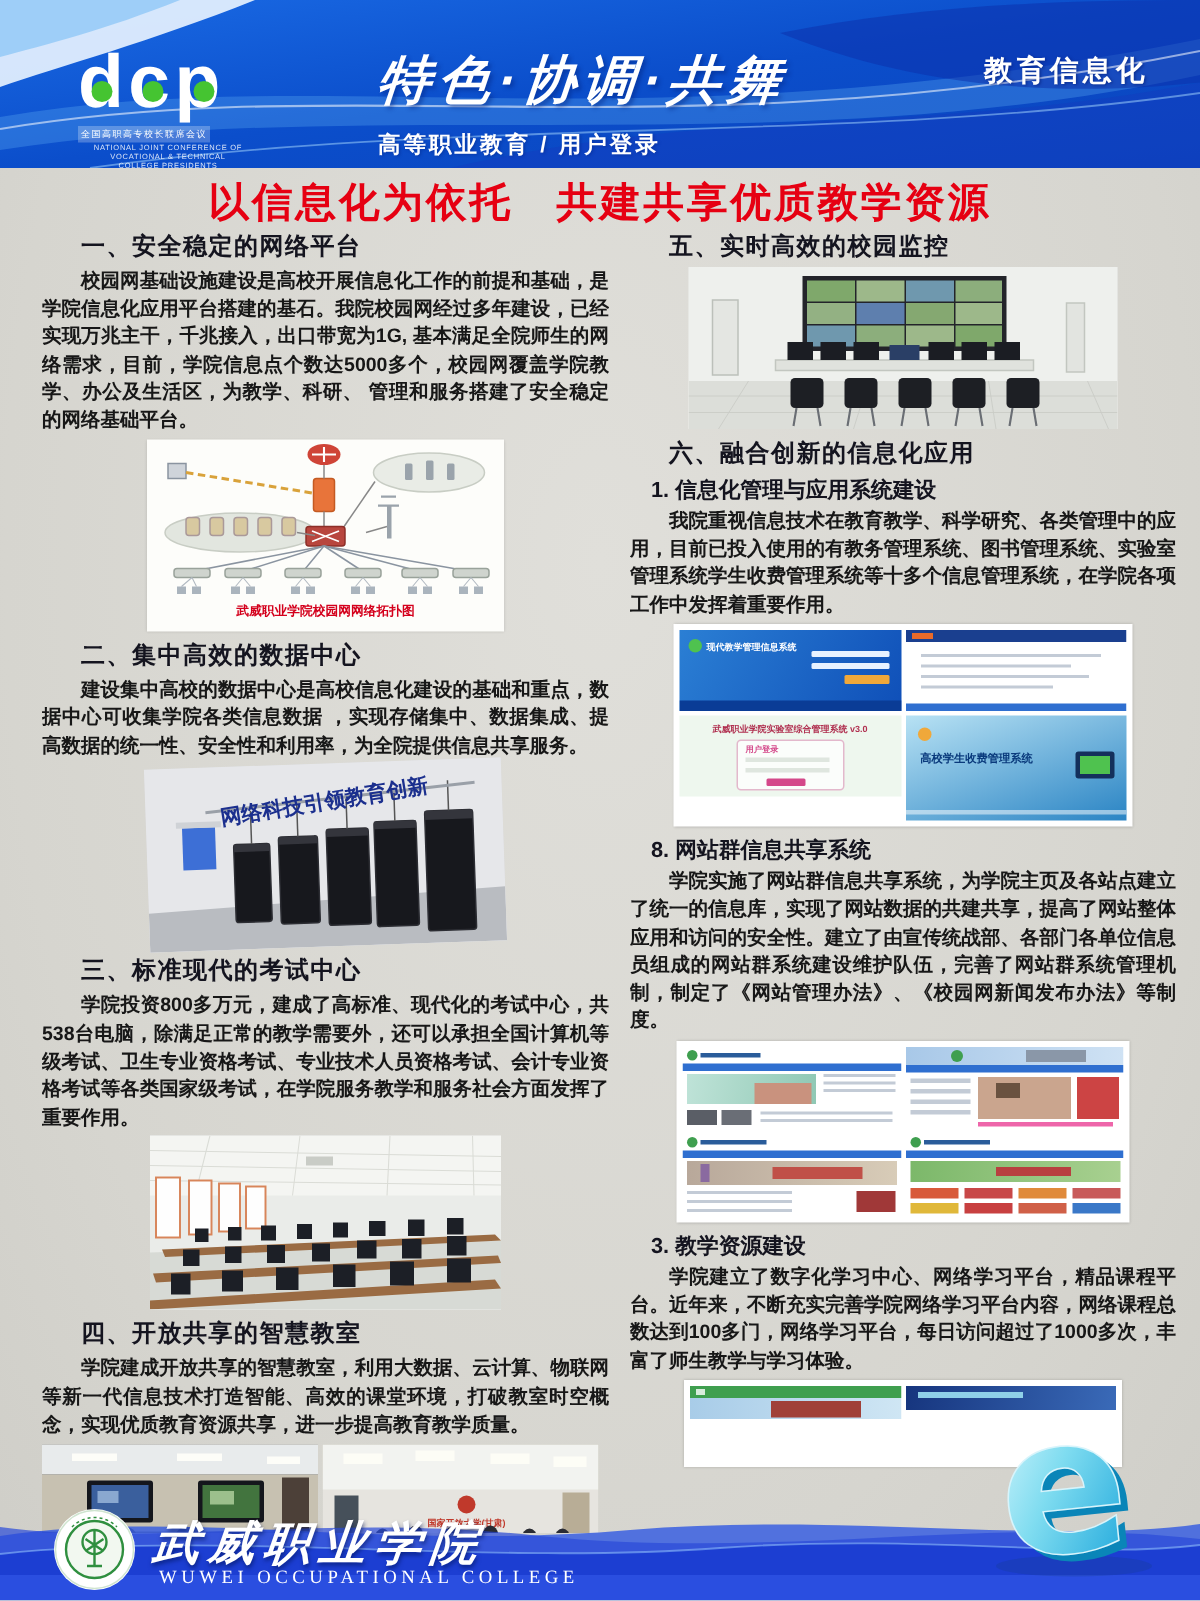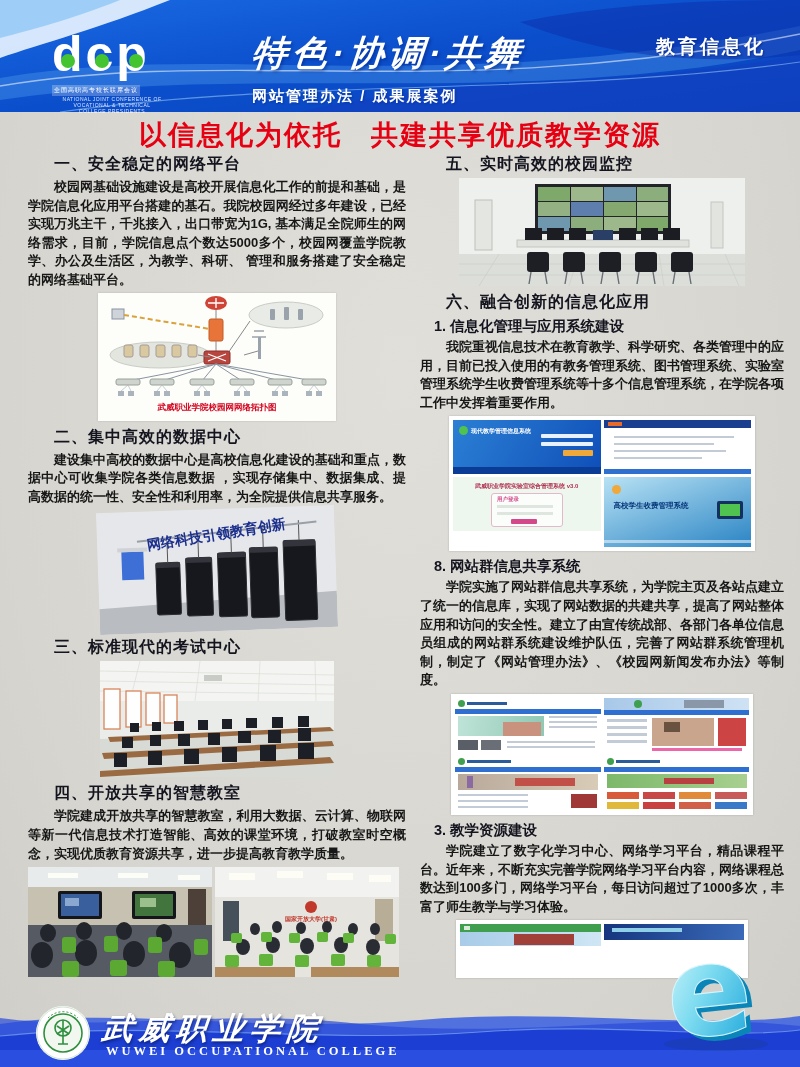--- a/index.html
+++ b/index.html
@@ -32,21 +32,21 @@
   .body-p{font-size:13px;line-height:18.6px;color:#171717;font-weight:600;text-align:justify;text-indent:2em;margin-bottom:3px}
   
   .ph{display:block;margin:3px auto 6px;position:relative;overflow:hidden}
   .shots{display:grid;grid-template-columns:1fr 1fr;gap:3px;background:#fff;padding:4px;margin:4px auto 6px;box-shadow:0 0 2px rgba(0,0,0,.2)}
   .cell{position:relative;overflow:hidden}
   .pair{display:flex;gap:3px;margin-top:4px}
   
   .footer-svg{position:absolute;left:0;top:998px;width:800px;height:69px}
   .badge{position:absolute;left:34px;top:1004px;width:58px;height:58px;z-index:6}
   .college-cn{position:absolute;left:102px;top:1008px;color:#fff;font-size:31px;font-weight:900;font-style:italic;letter-spacing:6px;transform:skewX(-6deg);text-shadow:1px 2px 3px rgba(0,20,90,.6);z-index:6;white-space:nowrap}
-  .college-en{position:absolute;left:106px;top:1044px;color:#fff;font-family:"Liberation Serif","DejaVu Serif",serif;font-size:12.5px;font-weight:bold;letter-spacing:3px;z-index:6;white-space:nowrap}
+  .college-en{position:absolute;left:106px;top:1044px;color:#fff;font-family:"Liberation Serif","DejaVu Serif",serif;font-size:12.5px;font-weight:normal;letter-spacing:3px;z-index:6;white-space:nowrap}
   .elogo{position:absolute;left:656px;top:928px;width:126px;height:128px;z-index:7}
 </style>
 </head>
 <body>
 
 <div class="page">
 
   <div class="header">
     <svg width="800" height="112" viewBox="0 0 800 112">
       <defs>
@@ -73,21 +73,21 @@
       </div>
       <div class="org-cn">全国高职高专校长联席会议</div>
       <div class="org-en">
         <div>NATIONAL JOINT CONFERENCE OF</div>
         <div>VOCATIONAL &amp; TECHNICAL</div>
         <div>COLLEGE PRESIDENTS</div>
       </div>
     </div>
     <div class="hdr-mid">
       <div class="slogan">特色·协调·共舞</div>
-      <div class="subtitle">网站管理办法 / 成果展案例</div>
+      <div class="subtitle">高等职业教育 / 用户登录</div>
     </div>
     <div class="category">教育信息化</div>
   </div>
 
   <div class="main-title">以信息化为依托　共建共享优质教学资源</div>
 
   <div class="col col-left">
 
     <div class="sec-h">一、安全稳定的网络平台</div>
     <p class="body-p">校园网基础设施建设是高校开展信息化工作的前提和基础，是学院信息化应用平台搭建的基石。我院校园网经过多年建设，已经实现万兆主干，千兆接入，出口带宽为1G, 基本满足全院师生的网络需求，目前，学院信息点个数达5000多个，校园网覆盖学院教学、办公及生活区，为教学、科研、 管理和服务搭建了安全稳定的网络基础平台。</p>
@@ -195,20 +195,21 @@
             <line x1="134" y1="44" x2="134" y2="22"></line>
             <line x1="166" y1="40" x2="166" y2="18"></line>
             <line x1="202" y1="34" x2="202" y2="14"></line>
           </g>
         <line x1="40" y1="30" x2="220" y2="16" stroke="#9aa0a8" stroke-width="2"></line>
         <text x="120" y="30" text-anchor="middle" font-size="14" font-weight="bold" fill="#1b2f8e" transform="rotate(-7 120 30)">网络科技引领教育创新</text>
       </svg>
     </div>
 
     <div class="sec-h">三、标准现代的考试中心</div>
+    <p class="body-p">学院投资800多万元，建成了高标准、现代化的考试中心，共538台电脑，除满足正常的教学需要外，还可以承担全国计算机等级考试、卫生专业资格考试、专业技术人员资格考试、会计专业资格考试等各类国家级考试，在学院服务教学和服务社会方面发挥了重要作用。</p>
 
     <div class="ph" style="width:234px;height:116px;background:#eef0ee">
       <svg width="234" height="116" viewBox="0 0 234 116">
         <rect width="234" height="116" fill="#eaece9"></rect>
         <rect width="234" height="40" fill="#f4f5f2"></rect>
         <g stroke="#dadcd6" stroke-width=".7">
             <line x1="0" y1="10" x2="234" y2="14"></line>
             <line x1="0" y1="20" x2="234" y2="24"></line>
             <line x1="0" y1="30" x2="234" y2="33"></line>
             <line x1="40" y1="0" x2="30" y2="40"></line>

